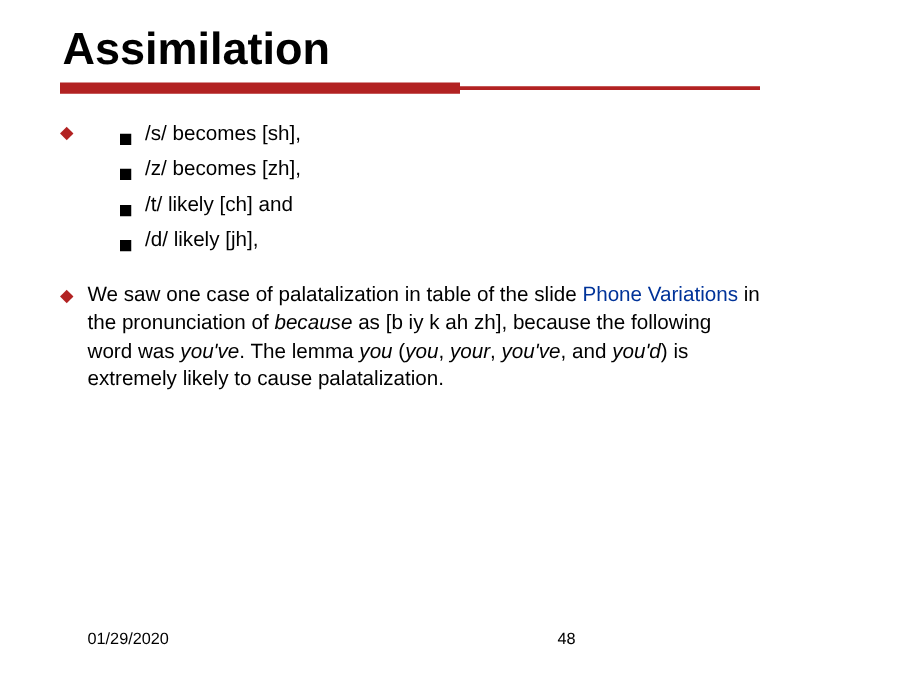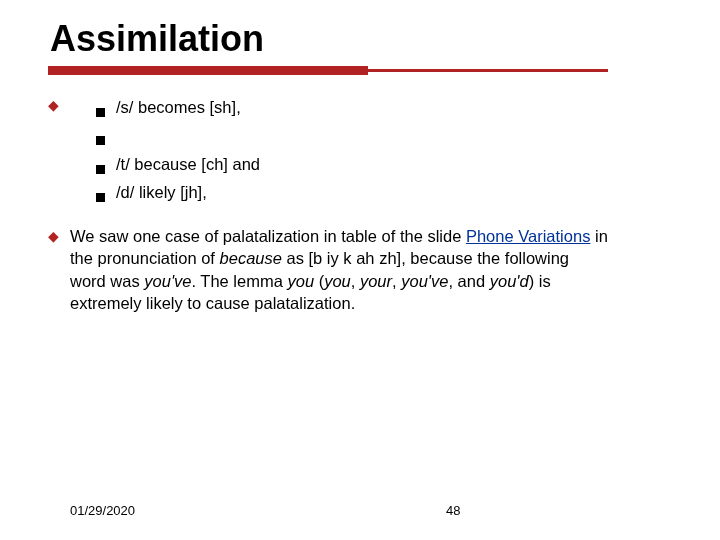--- a/index.html
+++ b/index.html
@@ -82,21 +82,20 @@
     background: #000;
   }
   .lvl2 .txt {
     flex: 1 1 auto;
   }
   .block2 {
     margin-top: 18px;
   }
   .link {
     color: #003399;
-    text-decoration: underline;
   }
   .it { font-style: italic; }
   .footer {
     position: absolute;
     left: 0;
     bottom: 22px;
     width: 100%;
     padding: 0 70px;
     box-sizing: border-box;
     display: flex;
@@ -124,24 +123,25 @@
 
     <div class="lvl1">
       <div class="bullet">◆</div>
       <div class="content">
         <div class="lvl2">
           <div class="sq"><span></span></div>
           <div class="txt">/s/ becomes [sh],</div>
         </div>
         <div class="lvl2">
           <div class="sq"><span></span></div>
+          <div class="txt">/z/ becomes [zh],</div>
         </div>
         <div class="lvl2">
           <div class="sq"><span></span></div>
-          <div class="txt">/t/ because [ch] and</div>
+          <div class="txt">/t/ likely [ch] and</div>
         </div>
         <div class="lvl2">
           <div class="sq"><span></span></div>
           <div class="txt">/d/ likely [jh],</div>
         </div>
       </div>
     </div>
 
     <div class="lvl1 block2">
       <div class="bullet">◆</div>

